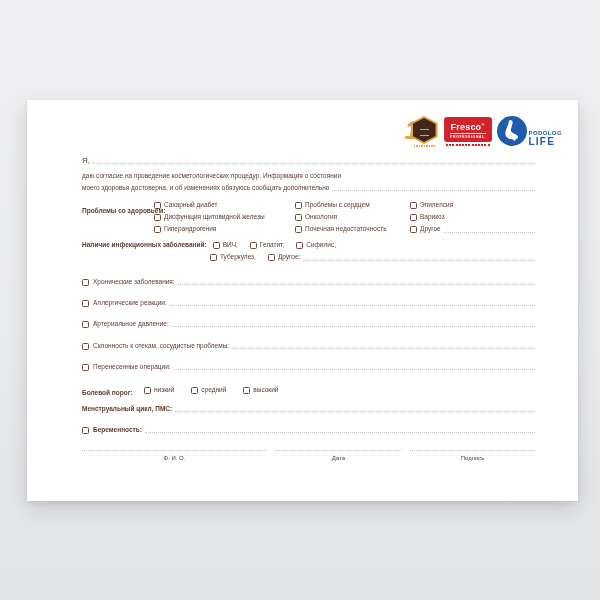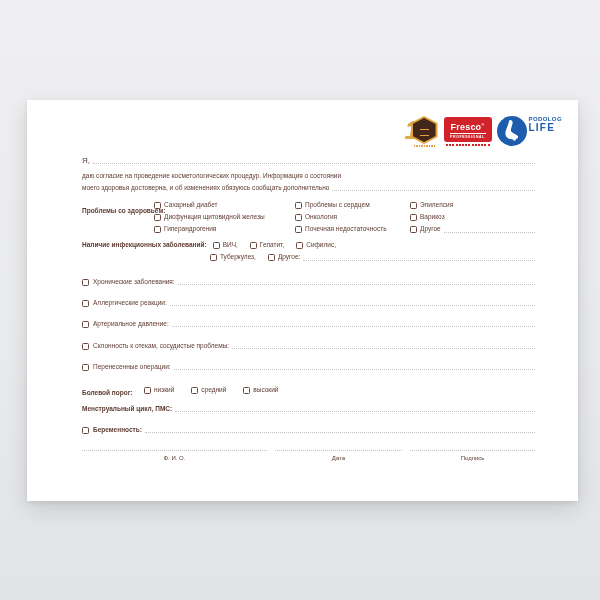--- a/index.html
+++ b/index.html
@@ -27,21 +27,21 @@
   .fresco{width:48px;}
   .fresco-box{height:25px;background:#d2232a;border-radius:3px;color:#fff;text-align:center;
     padding-top:3px;box-sizing:border-box;}
   .fresco-title{font-size:9px;line-height:9px;font-weight:bold;letter-spacing:.2px;}
   .fresco-title sup{font-size:4px;}
   .fresco-div{width:36px;height:1px;background:#fff;margin:1.5px auto 1px auto;}
   .fresco-sub{font-size:3.5px;line-height:4px;letter-spacing:.6px;font-weight:bold;}
   .fresco-tagline{margin:2px auto 0 auto;width:44px;height:2px;
     background:repeating-linear-gradient(90deg,#d2232a 0 2px,transparent 2px 3.2px);}
 
-  .podolog{display:flex;align-items:flex-start;}
+  .podolog{display:flex;align-items:flex-end;}
   .pod-circle{width:30px;height:30px;border-radius:50%;background:#1d5dab;position:relative;flex:0 0 auto;}
   .pod-circle svg{position:absolute;left:4px;top:3px;}
   .pod-text{margin-left:2px;}
   .pod-line1{font-size:6px;line-height:7px;font-weight:bold;color:#1d5dab;letter-spacing:.4px;}
   .pod-line2{font-size:10px;line-height:9px;font-weight:bold;color:#1d5dab;letter-spacing:1.2px;}
   .txt{font-size:6.5px;line-height:8px;color:#5e3b31;white-space:nowrap;}
   .b{font-weight:bold;}
   .row{position:absolute;left:0;right:0;display:flex;align-items:flex-end;}
   .cb{width:7px;height:7px;border:1px solid #6a463c;border-radius:1.5px;background:#fff;
     box-sizing:border-box;flex:0 0 auto;}

